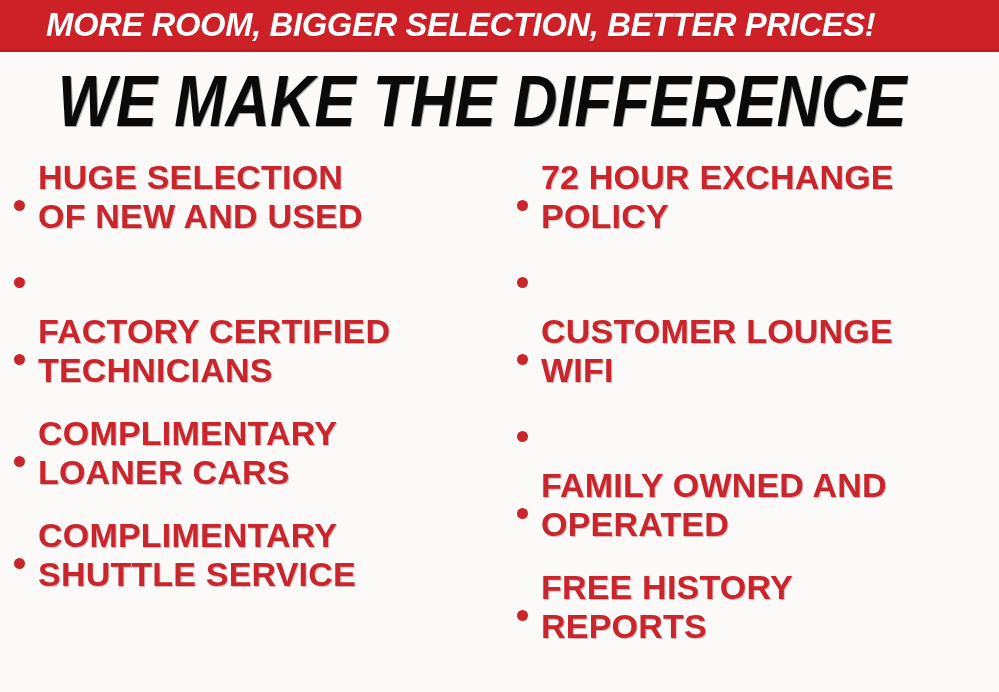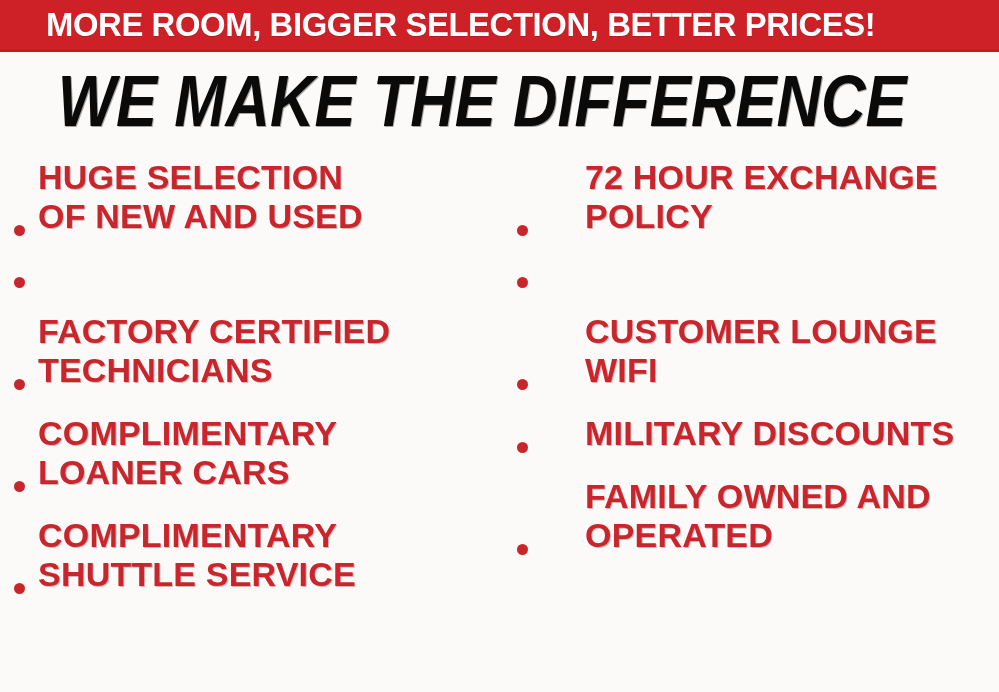--- a/index.html
+++ b/index.html
@@ -30,20 +30,21 @@
     left: 0;
     top: 0;
     width: 999px;
     height: 52px;
     background: #cd2027;
     border-bottom: 3px solid #bc1c22;
     box-sizing: border-box;
     display: flex;
     align-items: center;
     overflow: hidden;
+    font-style: italic;
   }
   .banner-text {
     color: #ffffff;
     font-family: "Liberation Sans", sans-serif;
     font-weight: bold;
     font-size: 34px;
     line-height: 34px;
     letter-spacing: -0.4px;
     white-space: nowrap;
     margin-left: 46px;
@@ -89,25 +90,25 @@
   }
   .col {
     position: absolute;
     top: 0;
   }
   .col-left  { left: 14px;  width: 480px; }
   .col-right { left: 517px; width: 482px; }
 
   .bullet-item {
     display: flex;
-    align-items: flex-end;
+    align-items: center;
     margin-bottom: 22px;
   }
   .col-left .bullet-item  { margin-bottom: 24px; }
-  .col-right .bullet-item { margin-bottom: 24px; gap: 44px; }
+  .col-right .bullet-item { margin-bottom: 24px; }
 
   .bullet-dot {
     flex: 0 0 auto;
     width: 11px;
     height: 11px;
     border-radius: 50%;
     background: #c8262c;
     margin-top: 17px;
     margin-right: 13px;
   }
@@ -172,23 +173,27 @@
         <div class="bullet-item">
           <span class="bullet-dot"></span>
         </div>
         <div class="bullet-item">
           <span class="bullet-dot"></span>
           <span class="bullet-label">CUSTOMER LOUNGE
 WIFI</span>
         </div>
         <div class="bullet-item">
           <span class="bullet-dot"></span>
-          <span class="bullet-label">MILITARY DISCOUNTS</span>
         </div>
         <div class="bullet-item">
           <span class="bullet-dot"></span>
           <span class="bullet-label">FAMILY OWNED AND
 OPERATED</span>
+        </div>
+        <div class="bullet-item">
+          <span class="bullet-dot"></span>
+          <span class="bullet-label">FREE HISTORY
+REPORTS</span>
         </div>
       </div>
   </div>
 
 </div>
 
 </body></html>

